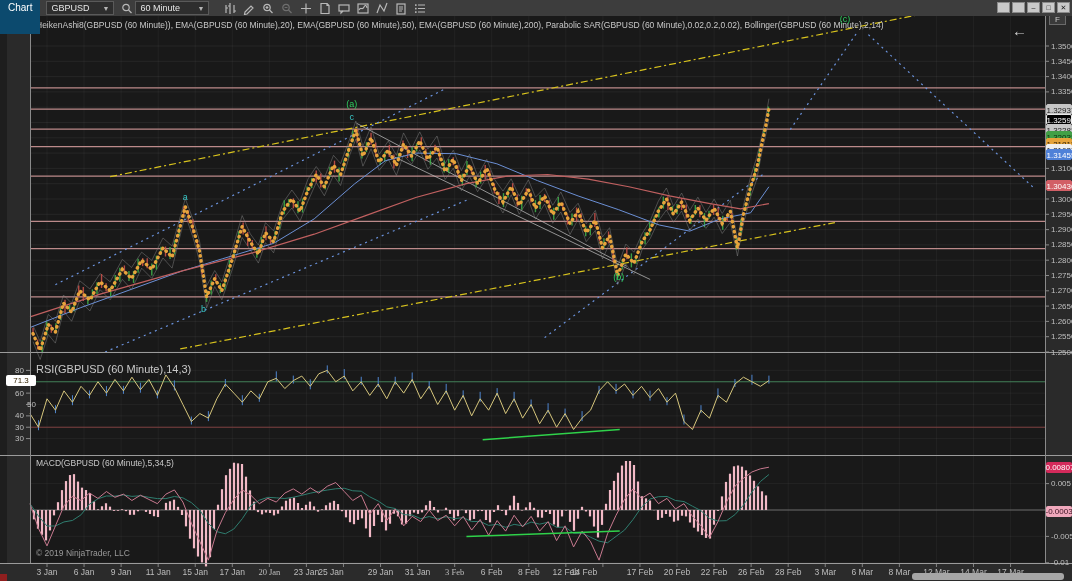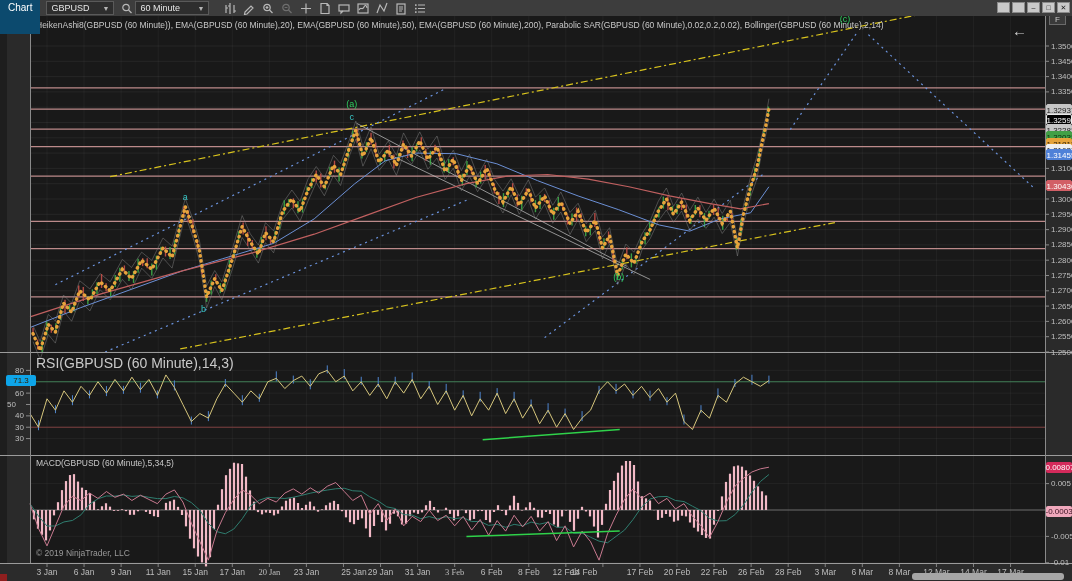--- a/index.html
+++ b/index.html
@@ -55,21 +55,21 @@
   <div class="right-axis"></div>
   <div class="time-axis" id="timeAxis">
       <div class="tlabel" style="left: 47px;">3 Jan</div>
       <div class="tlabel" style="left: 84.06px;">6 Jan</div>
       <div class="tlabel" style="left: 121.12px;">9 Jan</div>
       <div class="tlabel" style="left: 158.18px;">11 Jan</div>
       <div class="tlabel" style="left: 195.24px;">15 Jan</div>
       <div class="tlabel" style="left: 232.3px;">17 Jan</div>
       <div class="tlabel" style="left: 269.36px; font-family: Liberation Serif, serif;">20 Jan</div>
       <div class="tlabel" style="left: 306.42px;">23 Jan</div>
-      <div class="tlabel" style="left: 354px;">25 Jan</div>
+      <div class="tlabel" style="left: 331px;">25 Jan</div>
       <div class="tlabel" style="left: 380.54px;">29 Jan</div>
       <div class="tlabel" style="left: 417.6px;">31 Jan</div>
       <div class="tlabel" style="left: 454.66px; font-family: Liberation Serif, serif;">3 Feb</div>
       <div class="tlabel" style="left: 491.72px;">6 Feb</div>
       <div class="tlabel" style="left: 528.78px;">8 Feb</div>
       <div class="tlabel" style="left: 565.84px;">12 Feb</div>
       <div class="tlabel" style="left: 584px;">14 Feb</div>
       <div class="tlabel" style="left: 639.96px;">17 Feb</div>
       <div class="tlabel" style="left: 677.02px;">20 Feb</div>
       <div class="tlabel" style="left: 714.08px;">22 Feb</div>
@@ -623,21 +623,21 @@
       <line x1="466.45" y1="536.4" x2="619.7149999999999" y2="531.12" stroke="#2fd24a" stroke-width="1.5"></line>
     </svg>
 
   <div class="sep" style="top:352px"></div>
   <div class="sep" style="top:455px"></div>
   <div class="sep" style="top:563px"></div>
   <div class="vsep" style="left:30px"></div>
   <div class="vsep" style="left:1045px"></div>
 
   <div class="lbl" style="left:36px;top:20px;font-size:8.5px">HeikenAshi8(GBPUSD (60 Minute)), EMA(GBPUSD (60 Minute),20), EMA(GBPUSD (60 Minute),50), EMA(GBPUSD (60 Minute),200), Parabolic SAR(GBPUSD (60 Minute),0.02,0.2,0.02), Bollinger(GBPUSD (60 Minute),2,14)</div>
-  <div class="lbl" style="left:36px;top:355px;font-size:14px">RSI(GBPUSD (60 Minute),14,3)</div>
+  <div class="lbl" style="left:36px;top:363px;font-size:11px">RSI(GBPUSD (60 Minute),14,3)</div>
   <div class="lbl" style="left:36px;top:458px;font-size:8.5px">MACD(GBPUSD (60 Minute),5,34,5)</div>
   <div class="lbl" style="left:36px;top:548px;font-size:8.5px;color:#9a9a9a">© 2019 NinjaTrader, LLC</div>
 
   <div class="fbtn">F</div>
   <div class="back-arrow">←</div>
 
   <div class="scroll-thumb"></div>
   <div class="corner-red"></div>
 
   <div class="toolbar">
@@ -749,36 +749,36 @@
     <div class="tick r" style="top:255.69999999999993px">1.28000</div>
     <div class="tick r" style="top:271.0000000000003px">1.27500</div>
     <div class="tick r" style="top:286.29999999999995px">1.27000</div>
     <div class="tick r" style="top:301.6000000000003px">1.26500</div>
     <div class="tick r" style="top:316.9px">1.26000</div>
     <div class="tick r" style="top:332.20000000000033px">1.25500</div>
     <div class="tick r" style="top:347.5px">1.25000</div>
     <div class="tick" style="left:8px;width:16px;text-align:right;top:365.88px">80</div>
     <div class="tick" style="left:8px;width:16px;text-align:right;top:377.25px">70</div>
     <div class="tick" style="left:8px;width:16px;text-align:right;top:388.62px">60</div>
-    <div class="tick" style="left:0;width:16px;text-align:right;top:399.99px">50</div>
+    <div class="tick" style="left:20px;width:16px;text-align:right;top:399.99px">50</div>
     <div class="tick" style="left:8px;width:16px;text-align:right;top:411.36px">40</div>
     <div class="tick" style="left:8px;width:16px;text-align:right;top:422.73px">30</div>
     <div class="tick" style="left:8px;width:16px;text-align:right;top:434.1px">30</div>
     <div class="tick r" style="top:479.1px">0.005</div>
     <div class="tick r" style="top:531.9px">-0.005</div>
     <div class="tick r" style="top:558.3px">-0.01</div>
     <div class="badge" style="top:103.62780000000018px;background:#c6c6c6;color:#1a1a1a;border:1px solid #c6c6c6;box-sizing:border-box">1.32937</div>
     <div class="badge" style="top:114.15419999999983px;background:#000000;color:#ffffff;border:1px solid #e8e8e8;box-sizing:border-box">1.32593</div>
     <div class="badge" style="top:123.67079999999967px;background:#c6c6c6;color:#1a1a1a;border:1px solid #c6c6c6;box-sizing:border-box">1.32282</div>
     <div class="badge" style="top:131.3208000000002px;background:#41a046;color:#0d2a10;border:1px solid #41a046;box-sizing:border-box">1.32032</div>
     <div class="badge" style="top:138.08340000000032px;background:#e5a33b;color:#2a1d05;border:1px solid #e5a33b;box-sizing:border-box">1.31811</div>
     <div class="badge" style="top:143.71379999999985px;background:#efefef;color:#1a1a1a;border:1px solid #efefef;box-sizing:border-box">1.31627</div>
     <div class="badge" style="top:148.97699999999966px;background:#4f81d8;color:#ffffff;border:1px solid #4f81d8;box-sizing:border-box">1.31455</div>
     <div class="badge" style="top:180.1584000000001px;background:#d25f66;color:#ffffff;border:1px solid #d25f66;box-sizing:border-box">1.30436</div>
-    <div class="badge" style="left:6px;width:30px;top:374.7719px;background:#0ea5e9;color:#332200">71.3</div>
+    <div class="badge" style="left:6px;width:30px;top:374.7719px;background:#ffffff;color:#332200">71.3</div>
     <div class="badge" style="top:461.8904px;background:#d42a5b;color:#fff">0.00807</div>
     <div class="badge" style="top:506.36912px;background:#f0a8bc;color:#3a1020">-0.000354</div>
     <div class="wave" style="left:185.295px;top:197.47000000000003px;color:#39c6c6">a</div>
     <div class="wave" style="left:203.56500000000003px;top:308.548px;color:#39c6c6">b</div>
     <div class="wave" style="left:351.755px;top:116.99200000000008px;color:#39c6c6">c</div>
     <div class="wave" style="left:351.755px;top:103.52800000000019px;color:#2ecc5e">(a)</div>
     <div class="wave" style="left:618.6999999999999px;top:276.72400000000016px;color:#2ecc5e">(b)</div>
     <div class="wave" style="left:845.0450000000001px;top:19.072000000000003px;color:#2ecc5e">(c)</div>
   </div>
 

